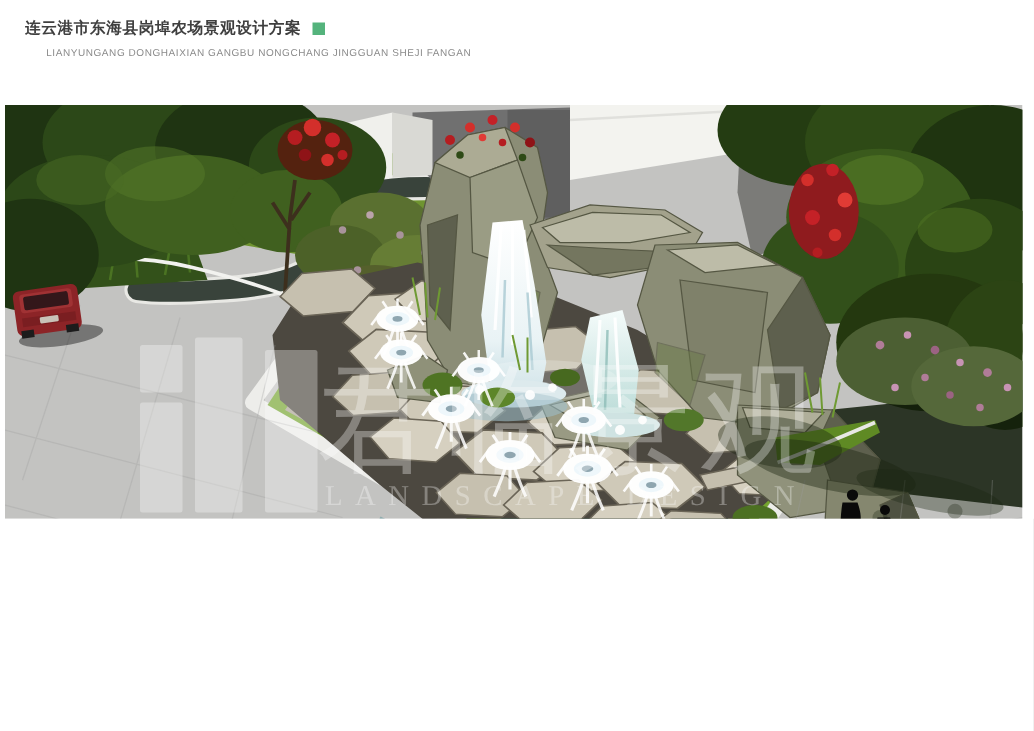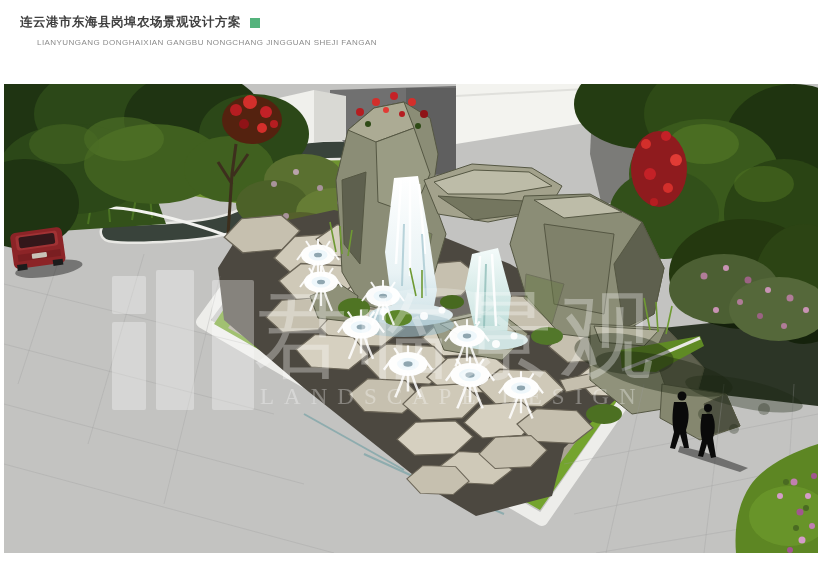--- a/index.html
+++ b/index.html
@@ -1,16 +1,16 @@
 <!DOCTYPE html>
 <html><head>
 <meta charset="utf-8">
 <style>
   html,body{margin:0;padding:0;background:#ffffff;}
-  .page{position:relative;width:827px;height:585px;background:#ffffff;overflow:hidden;
+  .page{position:relative;width:827px;height:415px;background:#ffffff;overflow:hidden;
         font-family:"Liberation Sans",sans-serif;}
   .header{position:absolute;left:20px;top:14px;}
   .title-row{display:flex;align-items:center;}
   .title-cn{font-size:12.5px;font-weight:bold;color:#3f3f3f;letter-spacing:0.5px;margin:0;
             font-family:"Liberation Sans",sans-serif;}
   .accent-square{display:inline-block;width:10px;height:10px;background:#54b37c;margin-left:9px;}
   .pinyin{margin-top:7px;font-size:8px;color:#8b8b8b;letter-spacing:0.45px;margin-left:17px;}
   .render{position:absolute;left:4px;top:84px;width:814px;height:469px;}
   .render svg{display:block;width:814px;height:469px;}
   .wm-cn{font-family:"DejaVu Serif","Liberation Serif",serif;}

